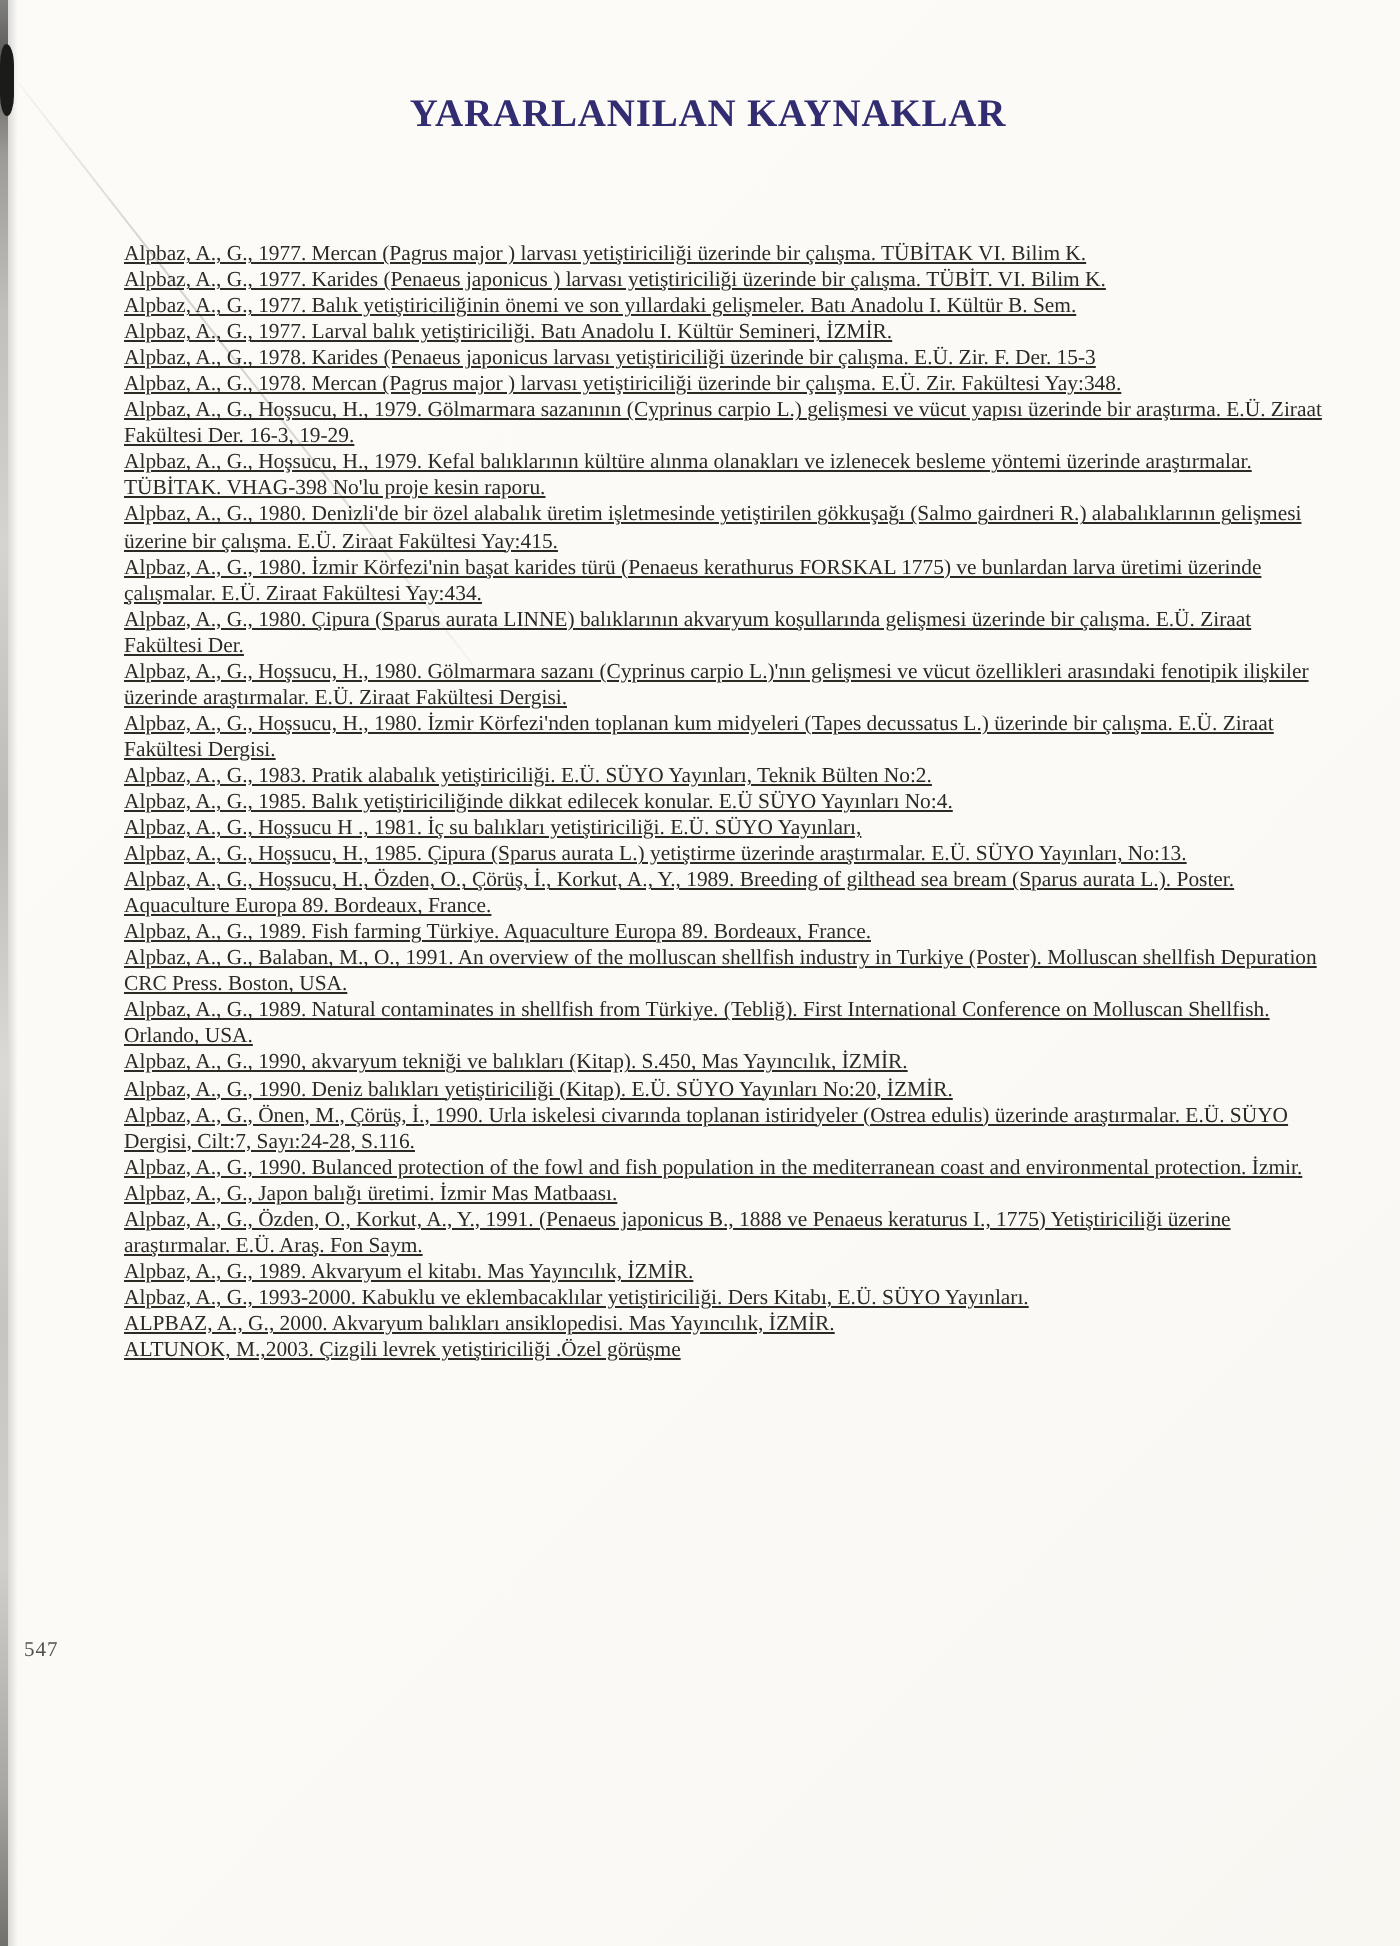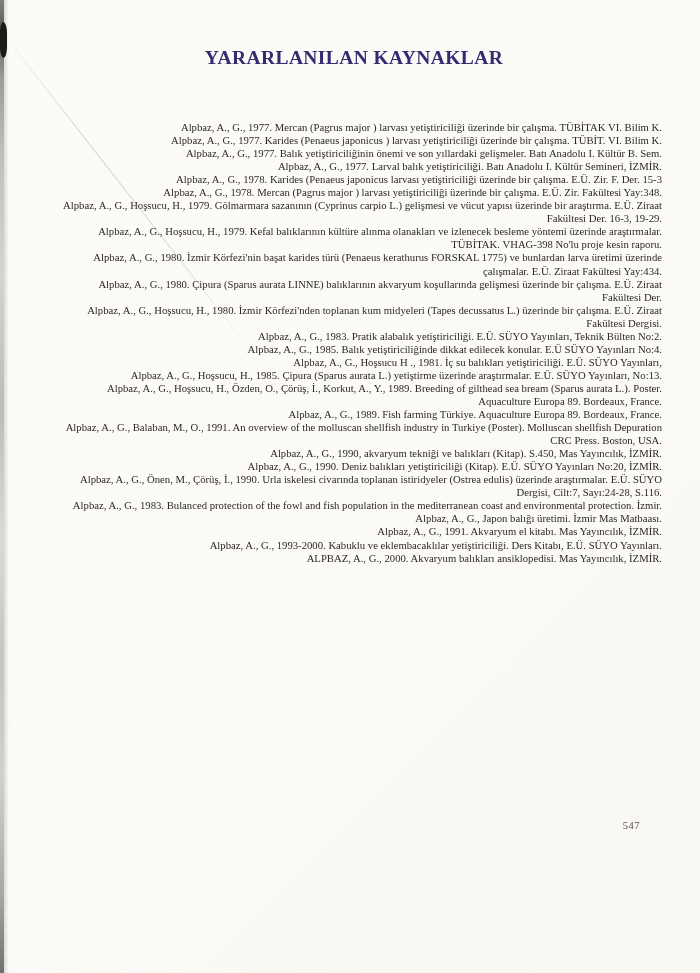--- a/index.html
+++ b/index.html
@@ -44,27 +44,28 @@
     font-weight: bold;
     letter-spacing: 0.4px;
     color: #322c70;
   }
   .refs {
     position: absolute;
     left: 62px; top: 121px; width: 600px;
     font-size: 10.7px;
     line-height: 13.05px;
     color: #2d2a24;
-    text-align: right;
+    text-align: left;
+    text-decoration: underline;
   }
   .refs p { margin: 0; padding: 0; }
   .page-number {
     position: absolute;
-    top: 820px; left: 0; width: 640px;
-    text-align: right;
+    top: 820px; left: 12px; width: 640px;
+    text-align: left;
     font-size: 10.5px;
     color: #55514a;
     letter-spacing: 0.5px;
   }
 </style>
 </head>
 <body>
 
 <div class="page">
   <div class="scan-edge"></div>
@@ -76,34 +77,39 @@
 
   <div class="refs">
       <p>Alpbaz, A., G., 1977. Mercan (Pagrus major ) larvası yetiştiriciliği üzerinde bir çalışma. TÜBİTAK VI. Bilim K.</p>
       <p>Alpbaz, A., G., 1977. Karides (Penaeus japonicus ) larvası yetiştiriciliği üzerinde bir çalışma. TÜBİT. VI. Bilim K.</p>
       <p>Alpbaz, A., G., 1977. Balık yetiştiriciliğinin önemi ve son yıllardaki gelişmeler. Batı Anadolu I. Kültür B. Sem.</p>
       <p>Alpbaz, A., G., 1977. Larval balık yetiştiriciliği. Batı Anadolu I. Kültür Semineri, İZMİR.</p>
       <p>Alpbaz, A., G., 1978. Karides (Penaeus japonicus  larvası yetiştiriciliği üzerinde bir çalışma. E.Ü. Zir. F. Der. 15-3</p>
       <p>Alpbaz, A., G., 1978. Mercan (Pagrus major ) larvası yetiştiriciliği üzerinde bir çalışma. E.Ü. Zir. Fakültesi Yay:348.</p>
       <p>Alpbaz, A., G., Hoşsucu, H., 1979. Gölmarmara sazanının (Cyprinus carpio L.) gelişmesi ve vücut yapısı üzerinde bir araştırma. E.Ü. Ziraat Fakültesi Der. 16-3, 19-29.</p>
       <p>Alpbaz, A., G., Hoşsucu, H., 1979. Kefal balıklarının kültüre alınma olanakları ve izlenecek besleme yöntemi üzerinde araştırmalar. TÜBİTAK. VHAG-398 No'lu proje kesin raporu.</p>
+      <p>Alpbaz, A., G., 1980. Denizli'de bir özel alabalık üretim işletmesinde yetiştirilen gökkuşağı (Salmo gairdneri R.) alabalıklarının gelişmesi üzerine bir çalışma. E.Ü. Ziraat Fakültesi Yay:415.</p>
       <p>Alpbaz, A., G., 1980. İzmir Körfezi'nin başat karides türü (Penaeus kerathurus FORSKAL 1775) ve bunlardan larva üretimi üzerinde çalışmalar. E.Ü. Ziraat Fakültesi Yay:434.</p>
       <p>Alpbaz, A., G., 1980. Çipura (Sparus aurata LINNE) balıklarının akvaryum koşullarında gelişmesi üzerinde bir çalışma. E.Ü. Ziraat Fakültesi Der.</p>
+      <p>Alpbaz, A., G., Hoşsucu, H., 1980. Gölmarmara sazanı (Cyprinus carpio L.)'nın gelişmesi ve vücut özellikleri arasındaki fenotipik ilişkiler üzerinde araştırmalar. E.Ü. Ziraat Fakültesi Dergisi.</p>
       <p>Alpbaz, A., G., Hoşsucu, H., 1980. İzmir Körfezi'nden toplanan kum midyeleri (Tapes decussatus L.) üzerinde bir çalışma. E.Ü. Ziraat Fakültesi Dergisi.</p>
       <p>Alpbaz, A., G., 1983. Pratik alabalık yetiştiriciliği. E.Ü. SÜYO Yayınları, Teknik Bülten No:2.</p>
       <p>Alpbaz, A., G., 1985. Balık yetiştiriciliğinde dikkat edilecek konular. E.Ü SÜYO Yayınları No:4.</p>
       <p>Alpbaz, A., G., Hoşsucu H ., 1981.  İç su balıkları yetiştiriciliği. E.Ü. SÜYO Yayınları,</p>
       <p>Alpbaz, A., G., Hoşsucu, H., 1985. Çipura (Sparus aurata L.) yetiştirme üzerinde araştırmalar. E.Ü. SÜYO Yayınları, No:13.</p>
       <p>Alpbaz, A., G., Hoşsucu, H., Özden, O., Çörüş, İ., Korkut, A., Y., 1989. Breeding of gilthead sea bream (Sparus aurata L.). Poster. Aquaculture Europa 89. Bordeaux, France.</p>
       <p>Alpbaz, A., G., 1989. Fish farming Türkiye. Aquaculture Europa 89. Bordeaux, France.</p>
       <p>Alpbaz, A., G., Balaban, M., O., 1991. An overview of the molluscan shellfish industry in Turkiye (Poster). Molluscan shellfish Depuration CRC Press. Boston, USA.</p>
+      <p>Alpbaz, A., G., 1989. Natural contaminates in shellfish from Türkiye. (Tebliğ). First International Conference on Molluscan Shellfish. Orlando, USA.</p>
       <p>Alpbaz, A., G., 1990, akvaryum tekniği ve balıkları (Kitap). S.450, Mas Yayıncılık, İZMİR.</p>
       <p>Alpbaz, A., G., 1990. Deniz balıkları yetiştiriciliği (Kitap). E.Ü. SÜYO Yayınları No:20, İZMİR.</p>
       <p>Alpbaz, A., G., Önen, M., Çörüş, İ., 1990. Urla iskelesi civarında toplanan istiridyeler (Ostrea edulis) üzerinde araştırmalar. E.Ü. SÜYO Dergisi, Cilt:7, Sayı:24-28, S.116.</p>
-      <p>Alpbaz, A., G., 1983. Bulanced protection of the fowl and fish population in the mediterranean coast and environmental protection. İzmir.</p>
+      <p>Alpbaz, A., G., 1990. Bulanced protection of the fowl and fish population in the mediterranean coast and environmental protection. İzmir.</p>
       <p>Alpbaz, A., G., Japon balığı üretimi. İzmir Mas Matbaası.</p>
-      <p>Alpbaz, A., G., 1991. Akvaryum el kitabı. Mas Yayıncılık, İZMİR.</p>
+      <p>Alpbaz, A., G., Özden, O., Korkut, A., Y., 1991. (Penaeus japonicus B., 1888 ve Penaeus keraturus I., 1775) Yetiştiriciliği üzerine araştırmalar. E.Ü. Araş. Fon Saym.</p>
+      <p>Alpbaz, A., G., 1989. Akvaryum el kitabı. Mas Yayıncılık, İZMİR.</p>
       <p>Alpbaz, A., G., 1993-2000. Kabuklu ve eklembacaklılar yetiştiriciliği. Ders Kitabı, E.Ü. SÜYO Yayınları.</p>
       <p>ALPBAZ, A., G., 2000. Akvaryum balıkları  ansiklopedisi. Mas Yayıncılık, İZMİR.</p>
+      <p>ALTUNOK, M.,2003. Çizgili levrek yetiştiriciliği .Özel görüşme</p>
     </div>
 
   <div class="page-number">547</div>
 </div>
 
 </body></html>

